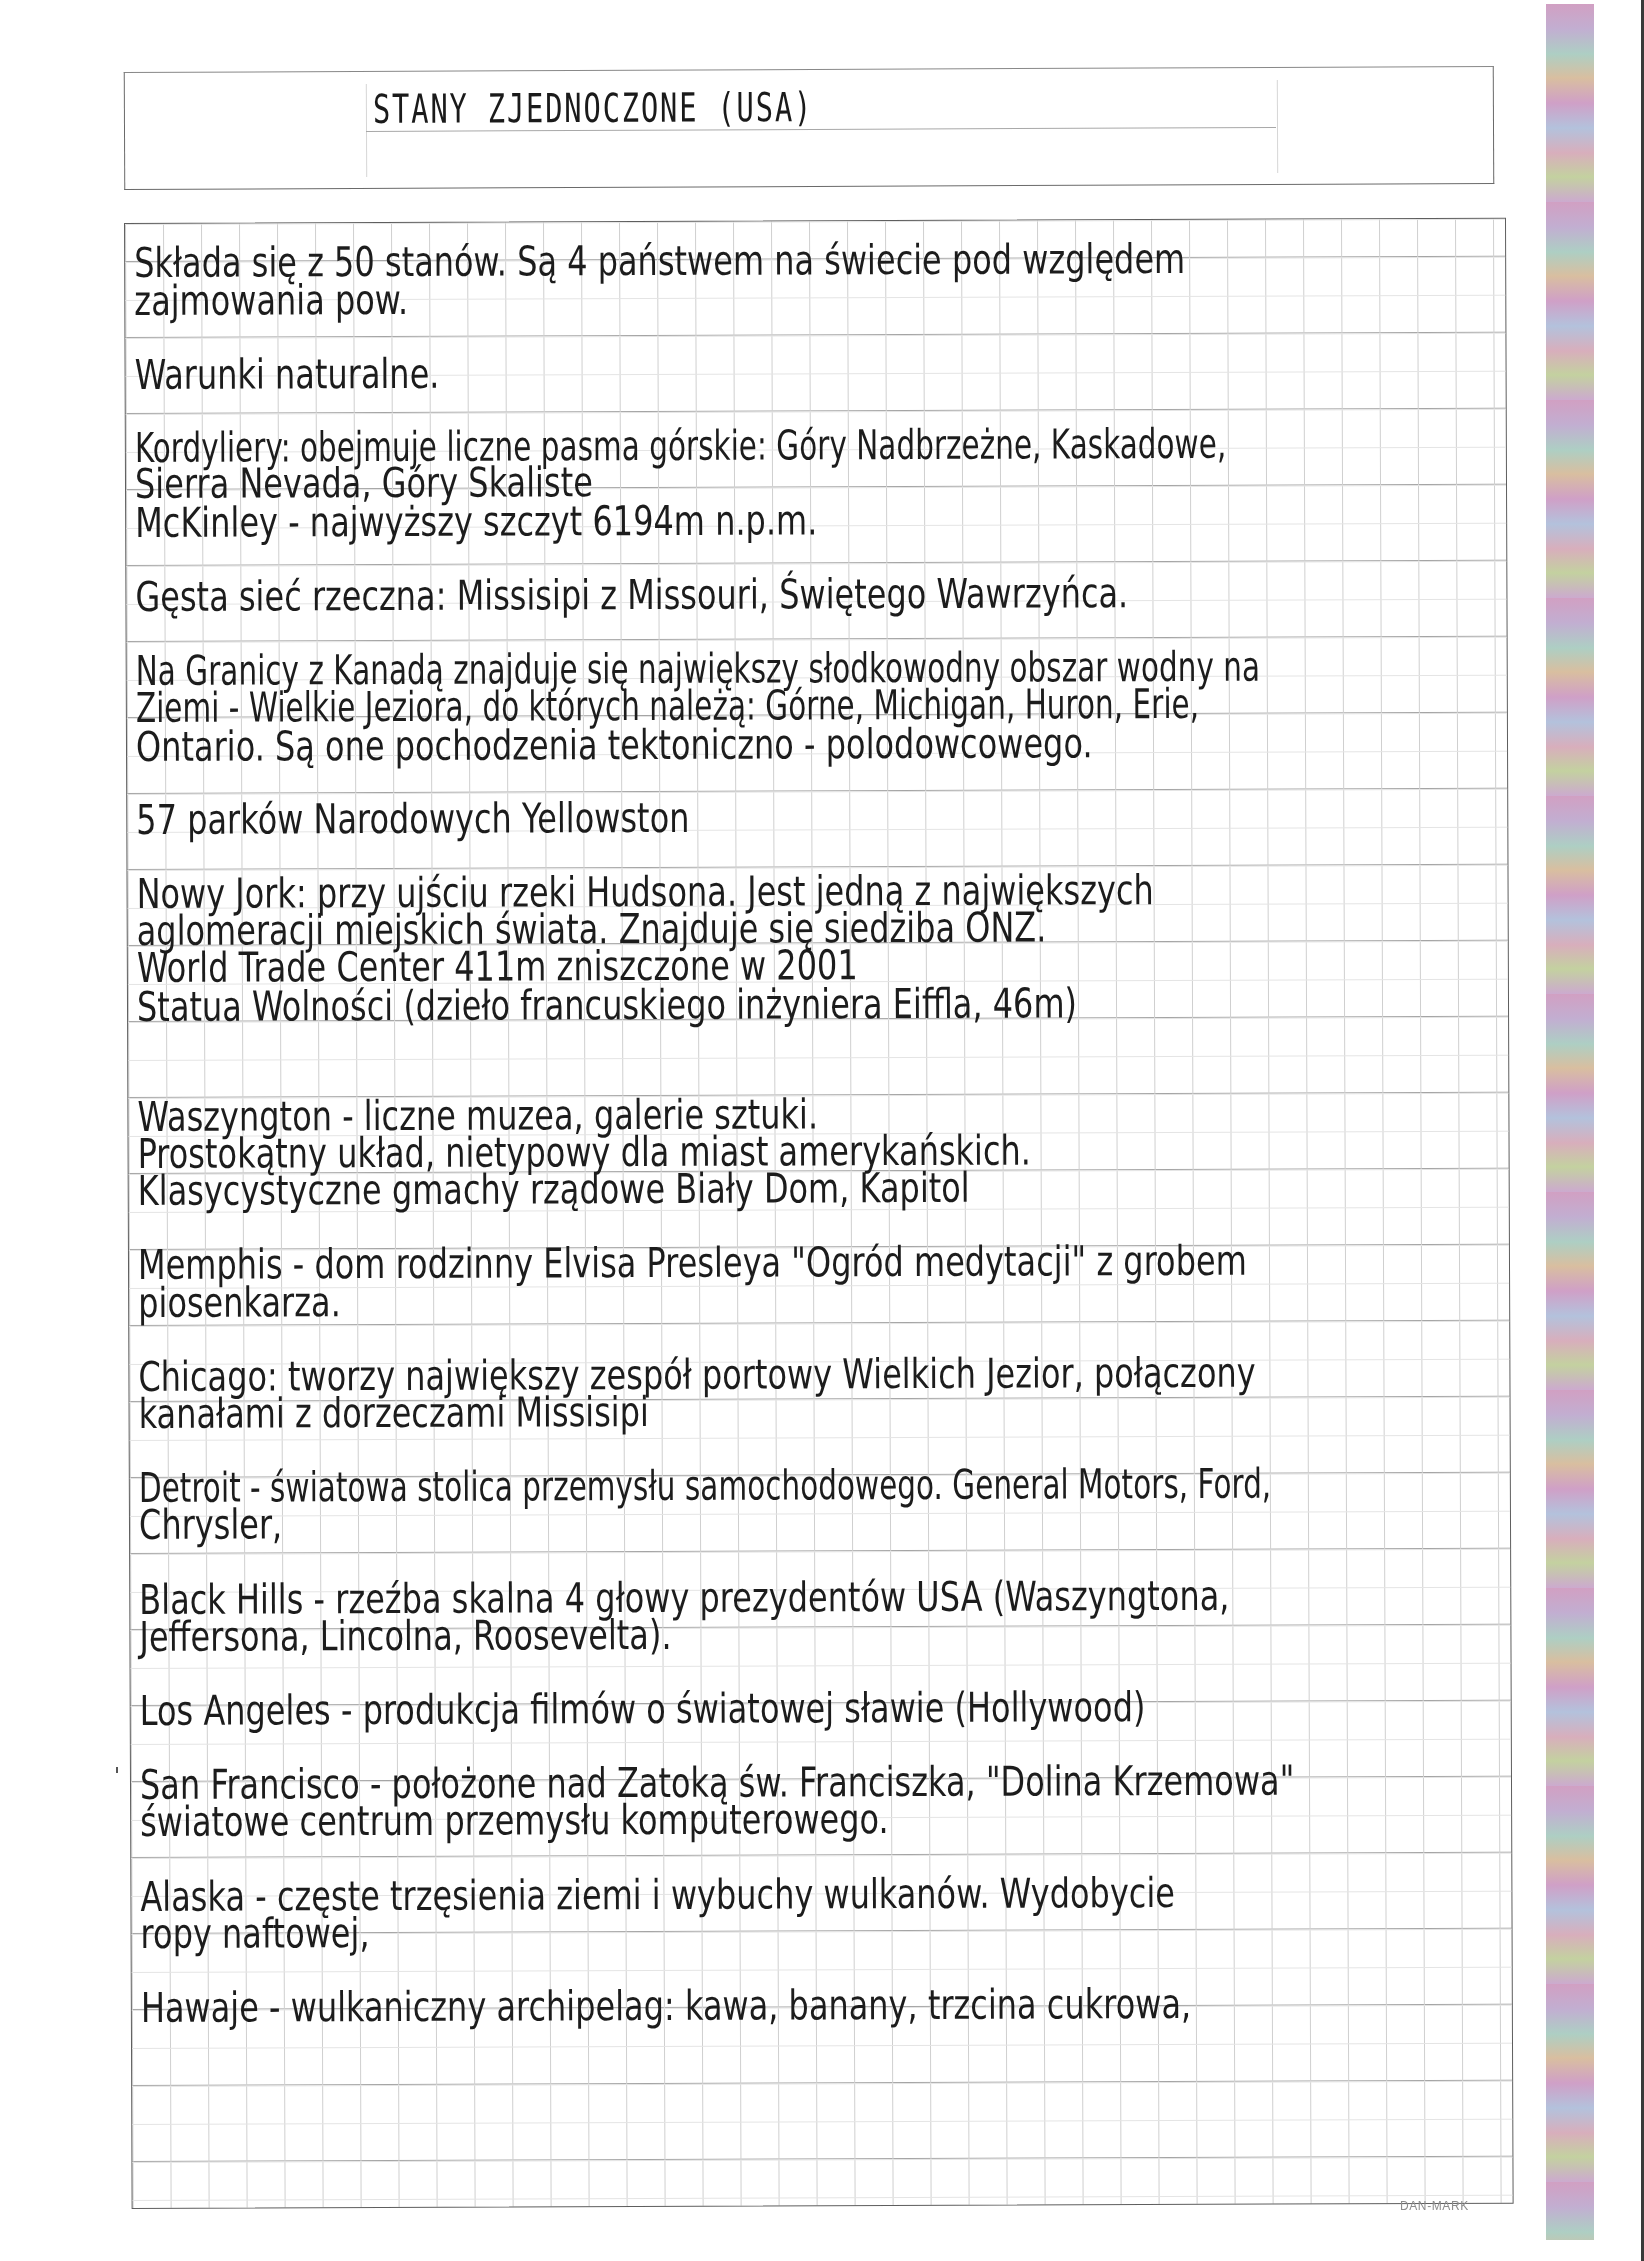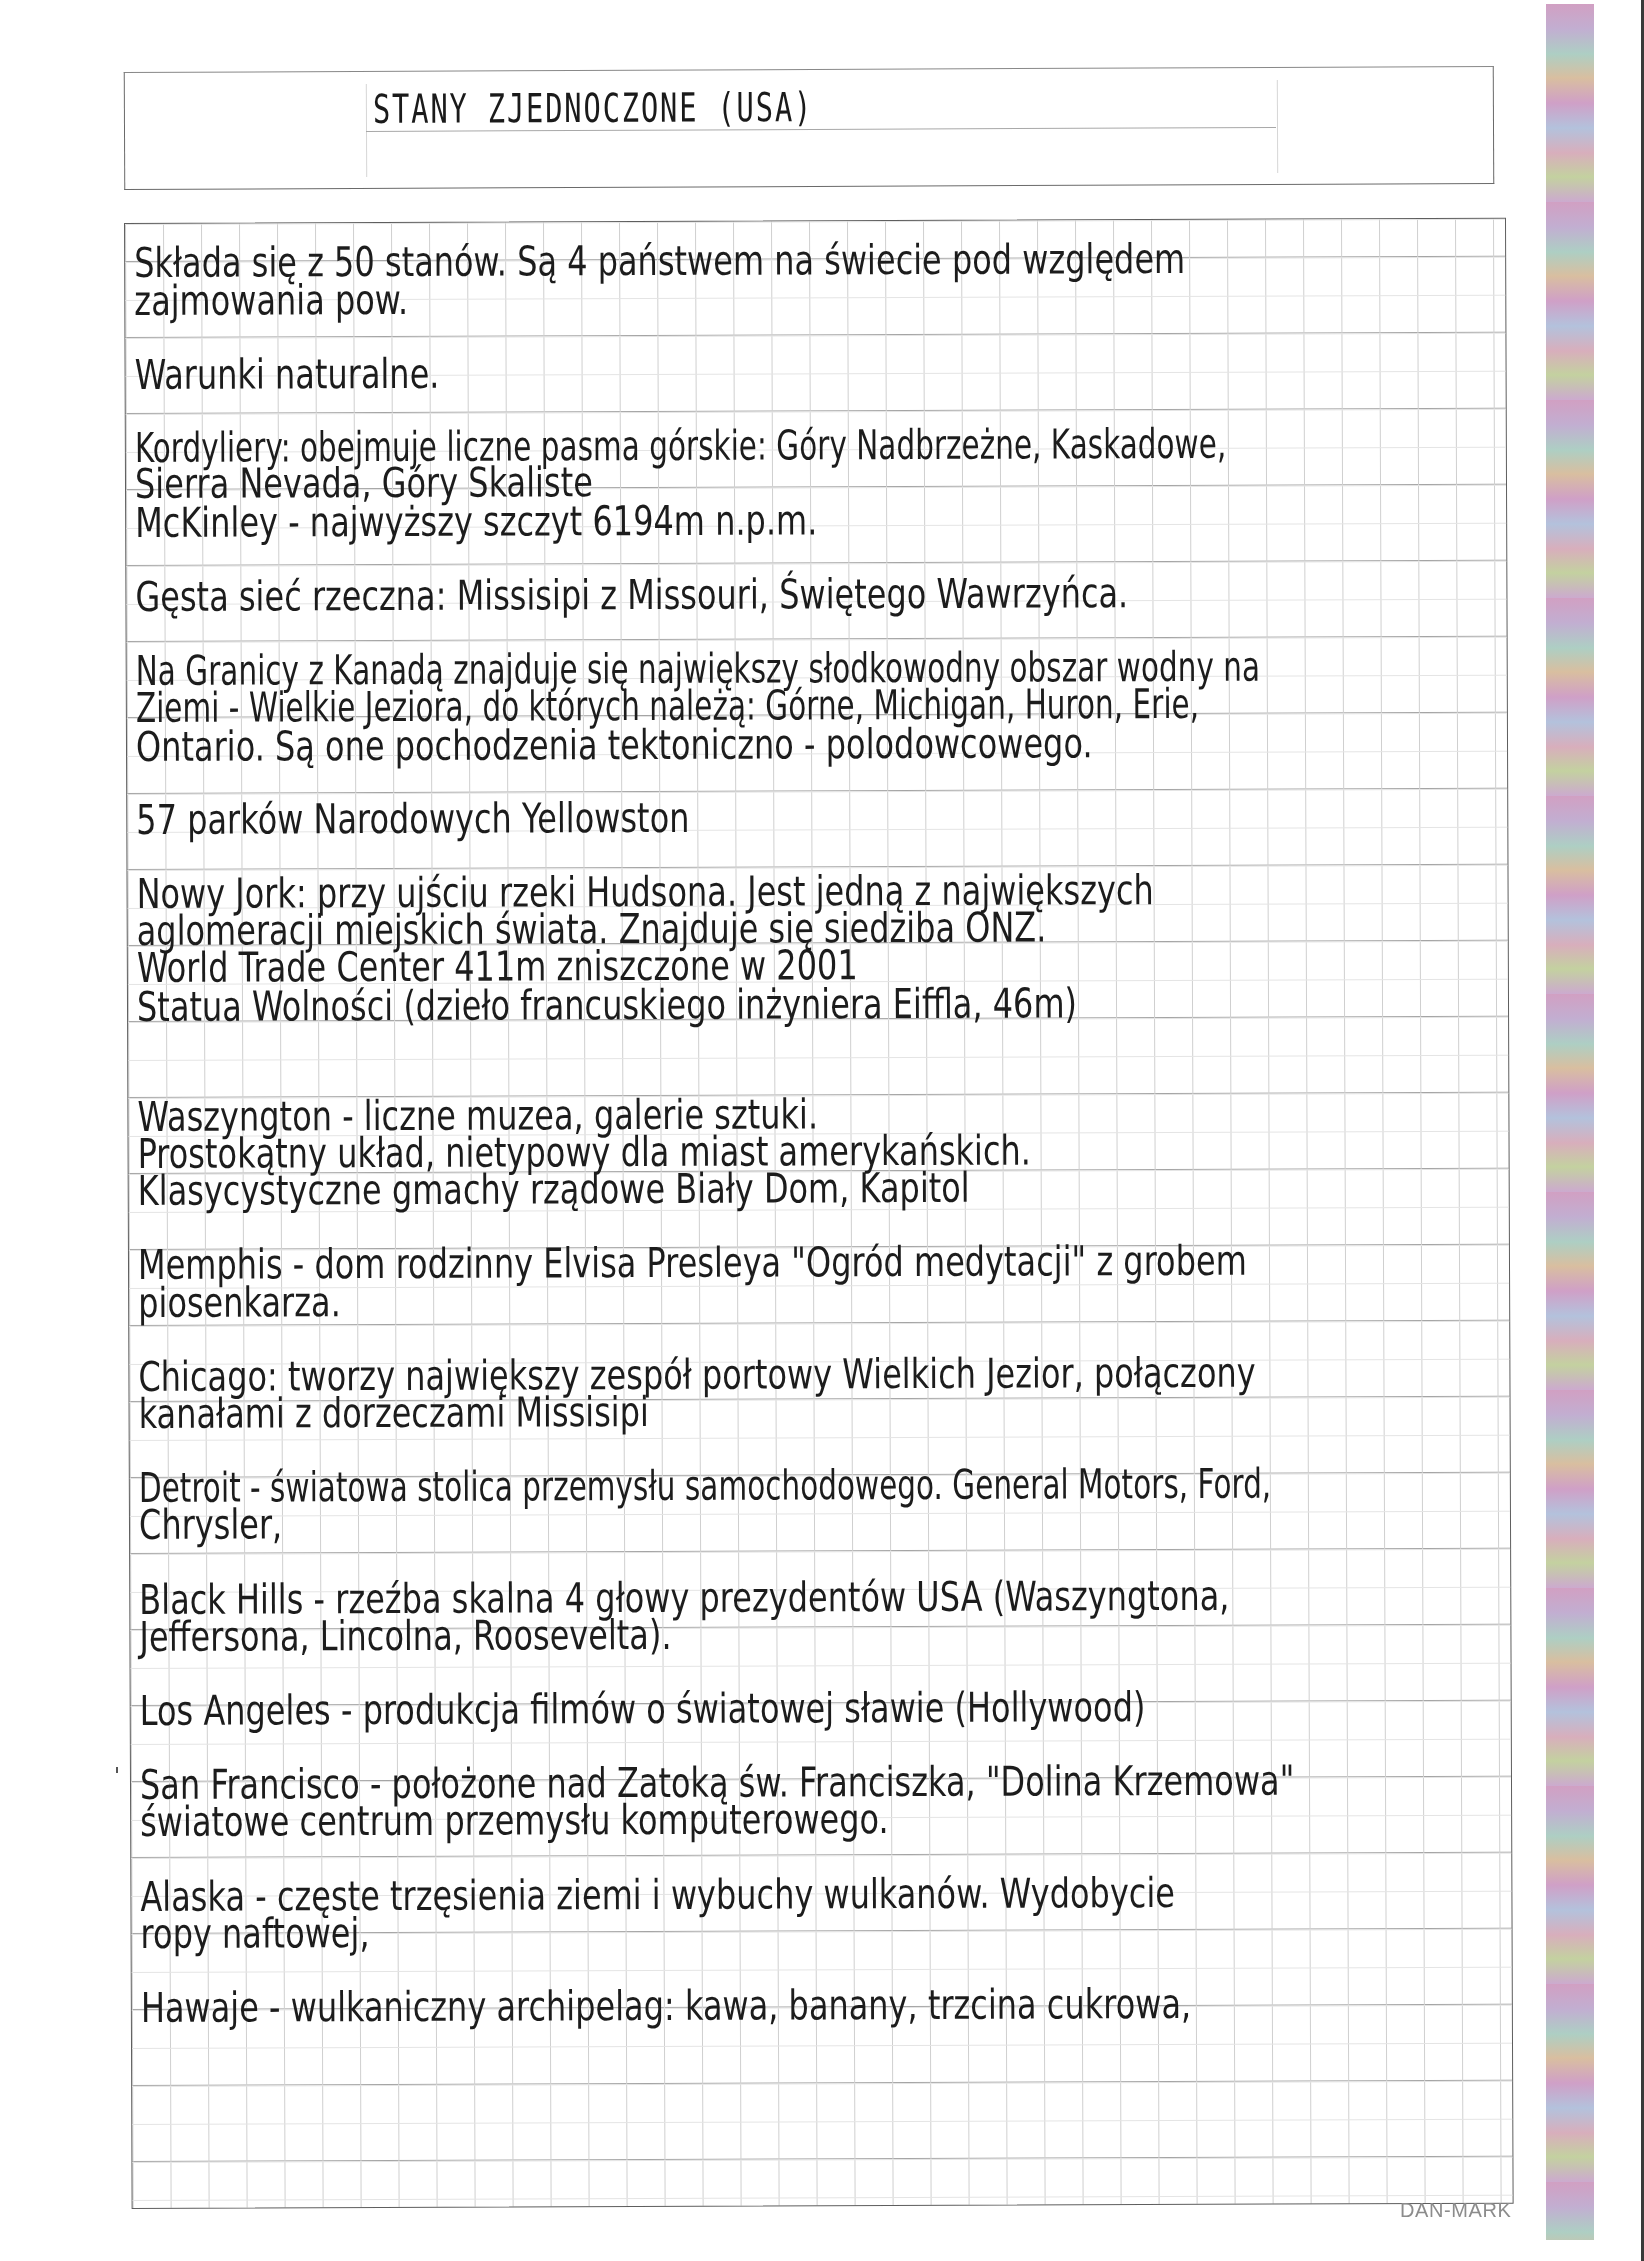--- a/index.html
+++ b/index.html
@@ -72,21 +72,21 @@
     color: #1c1c1c;
     line-height: 1;
     transform-origin: left bottom;
     transform: scaleX(0.78);
   }
   .ln.wide { transform: scaleX(0.72); }
   .brand {
     position: absolute;
     left: 1400px; top: 2199px;
     font-family: "Liberation Sans", sans-serif;
-    font-size: 20px; letter-spacing: 0.6px;
+    font-size: 12px; letter-spacing: 0.6px;
     color: #8c8c8c;
   }
   .color-strip {
     position: absolute;
     left: 1546px; top: 3.7px;
     width: 48px; height: 2236px;
     background:
       repeating-linear-gradient(to bottom,
         #c98fb8 0px, #b7a0c9 25px, #9fc6b9 50px, #d2b38f 74px,
         #c78fbd 99px, #a6b7d6 124px, #d1a0b0 149px, #b9c98f 173px,

